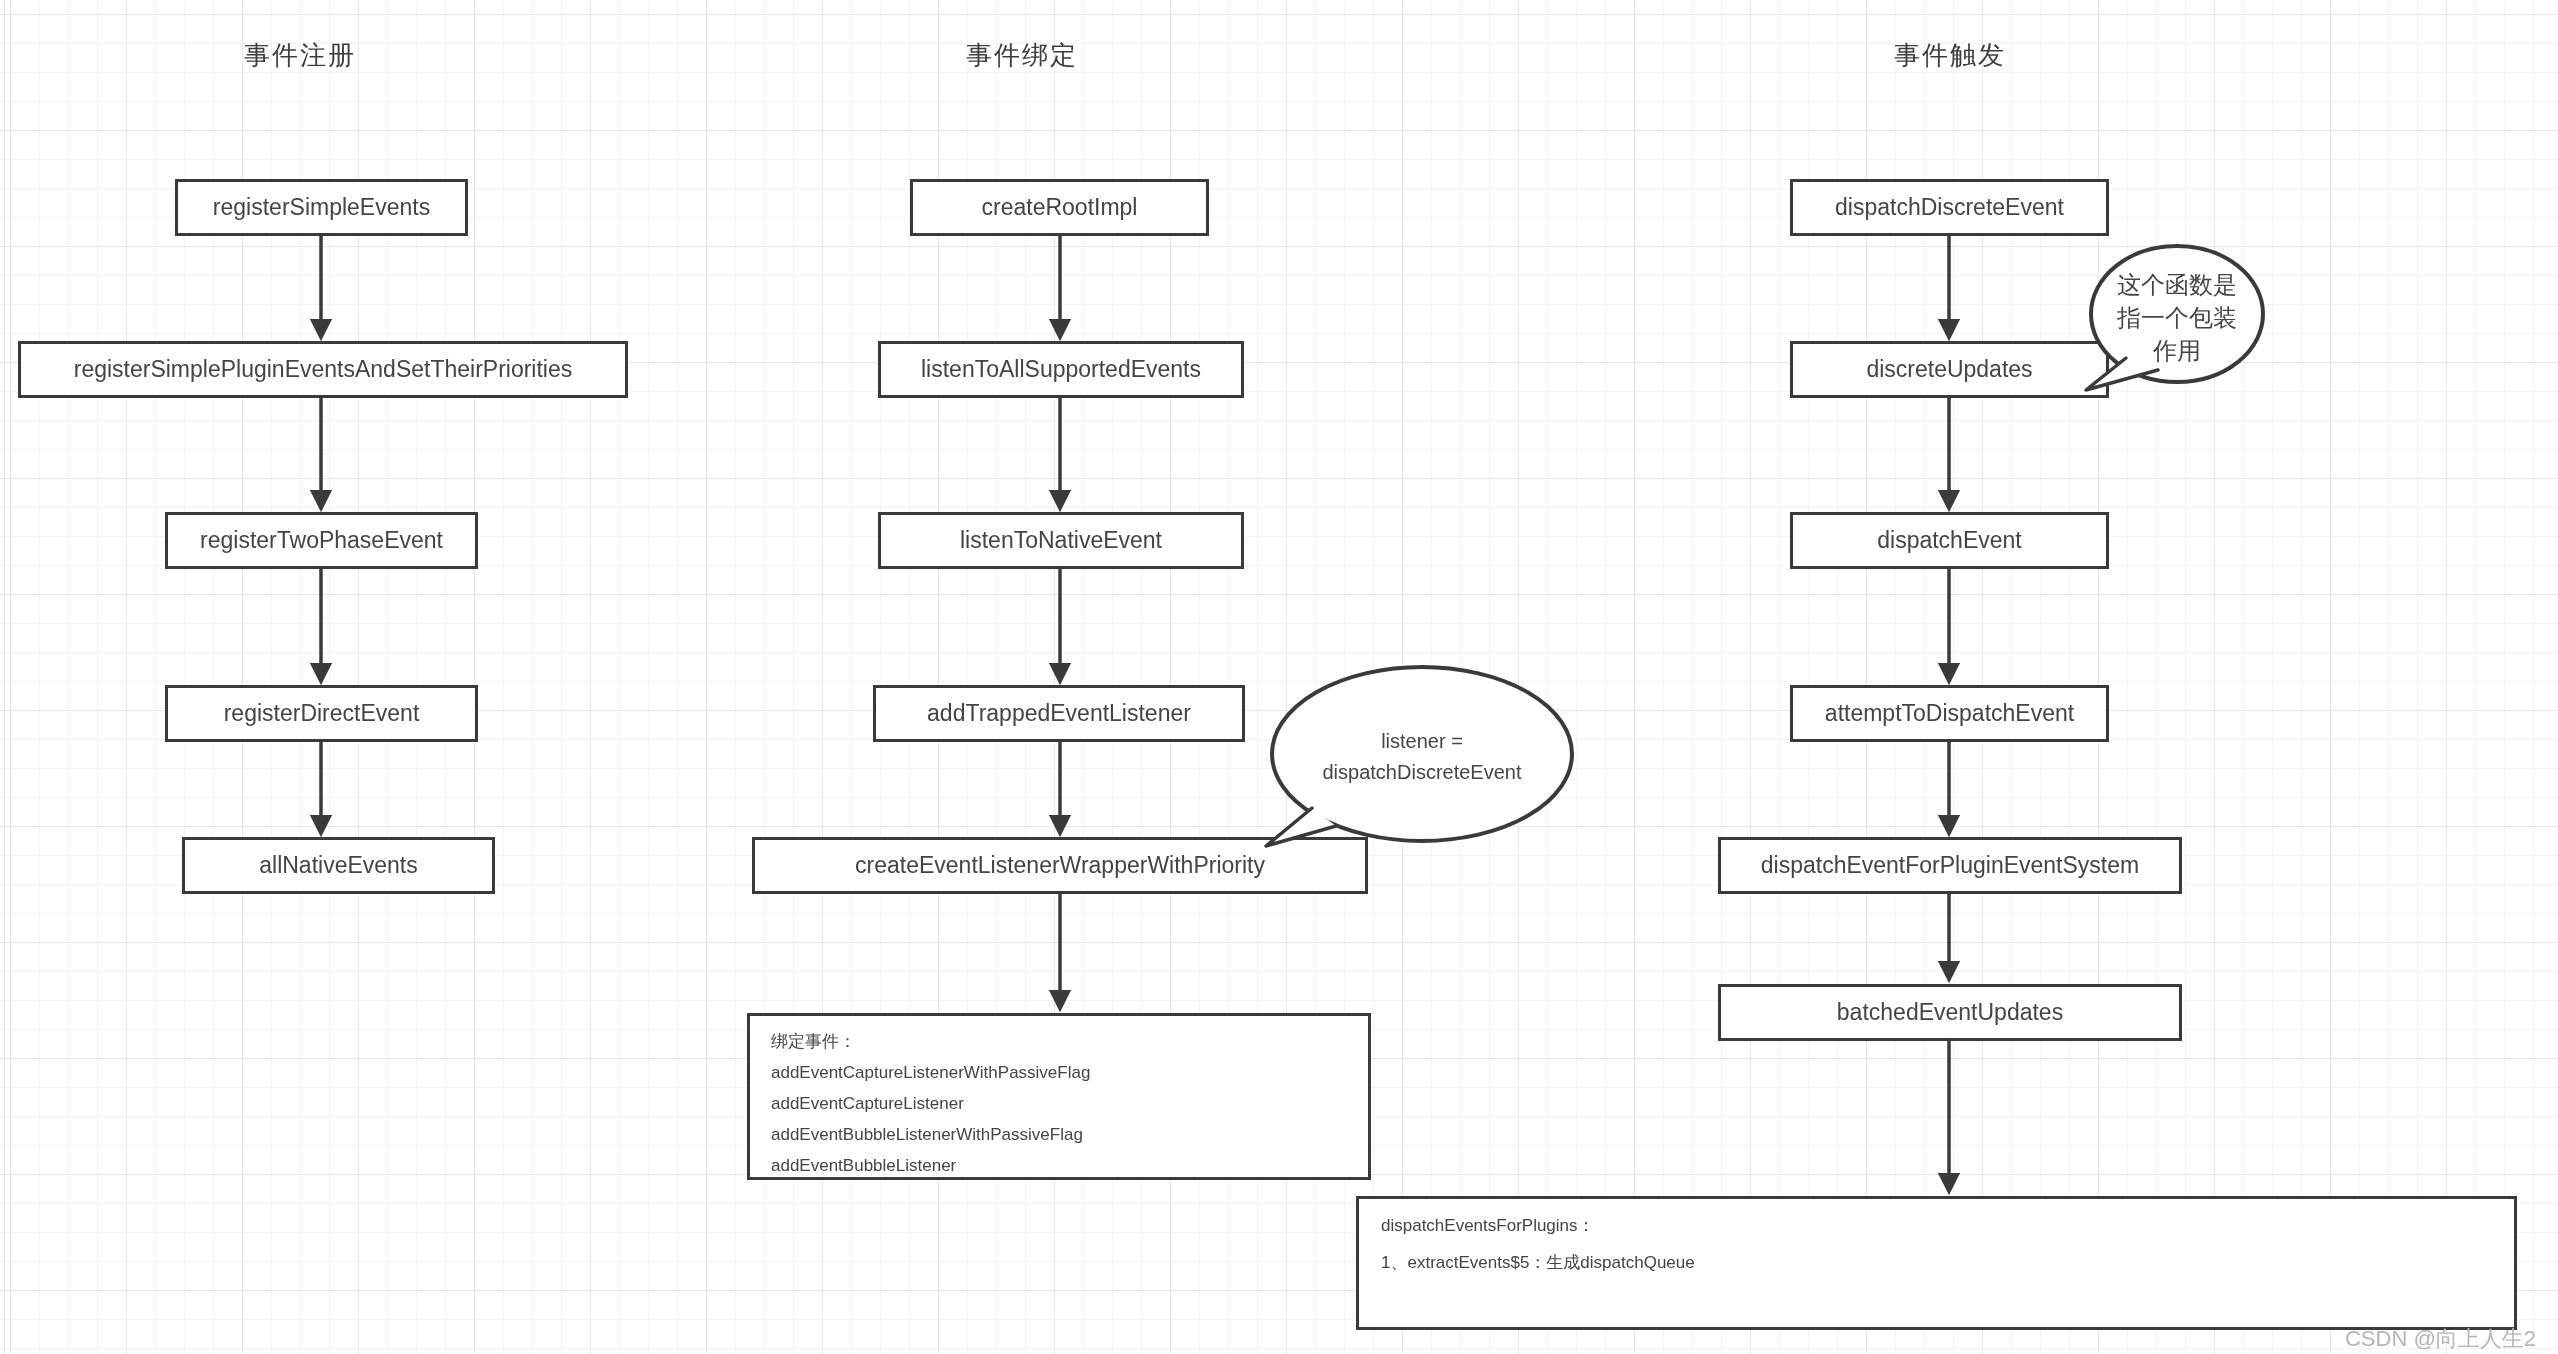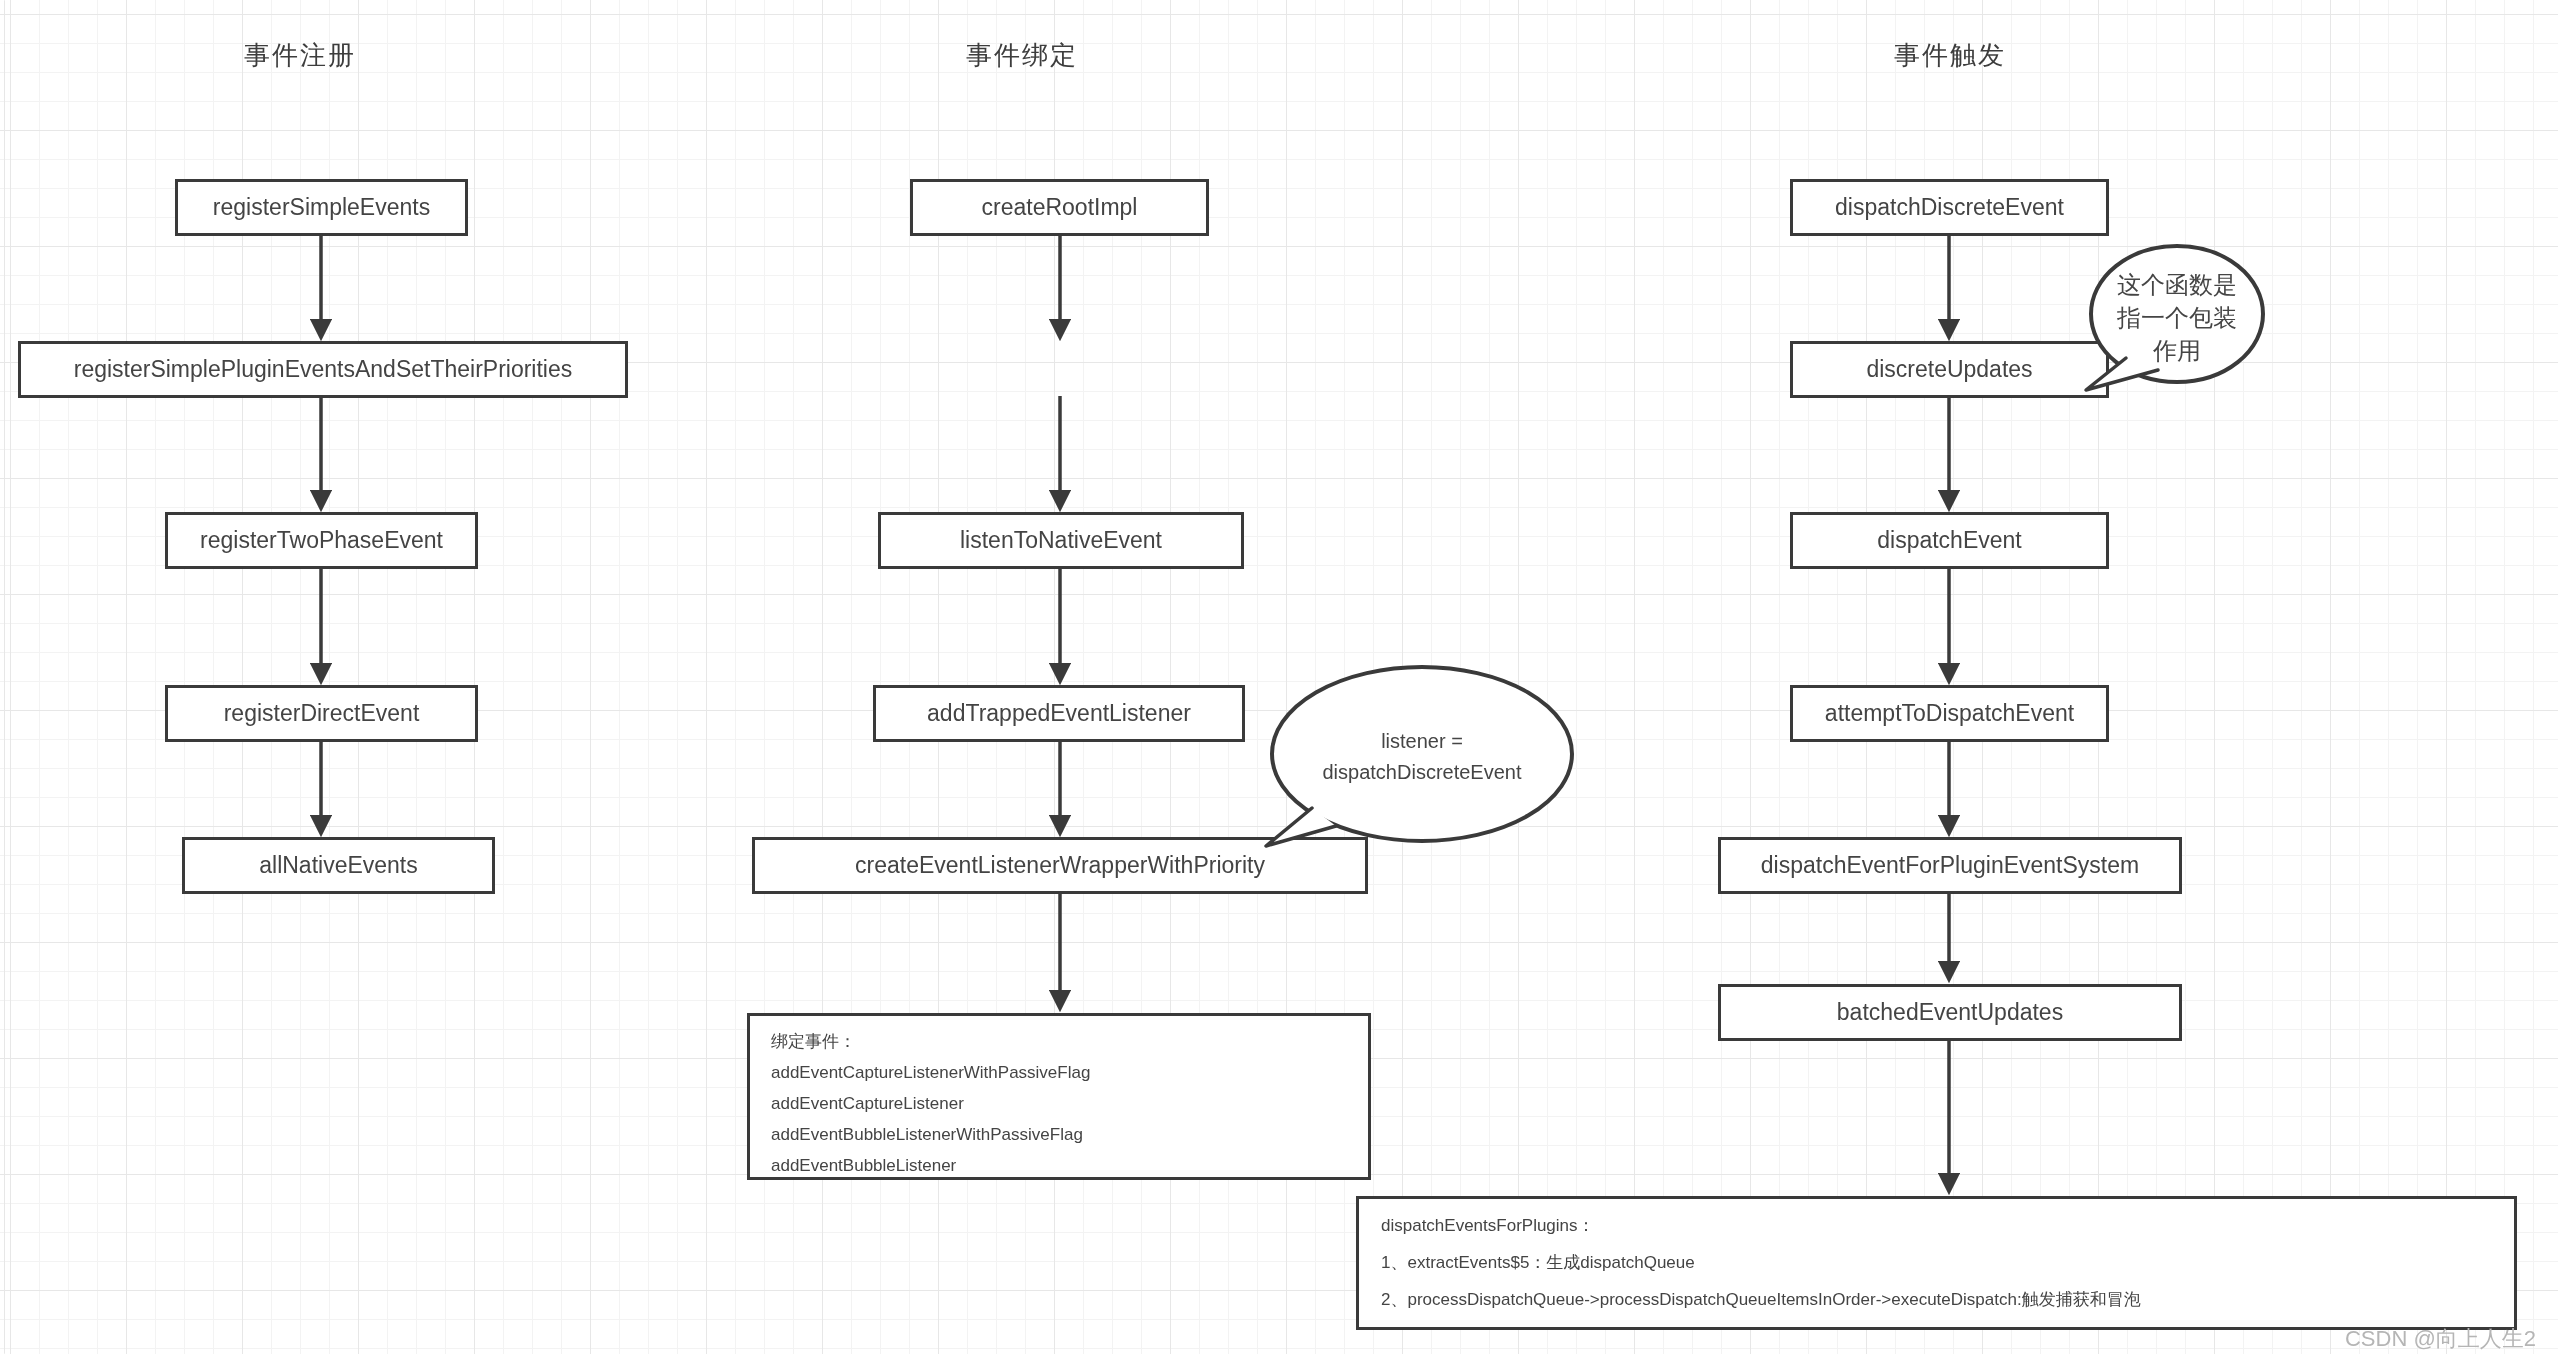--- a/index.html
+++ b/index.html
@@ -86,20 +86,21 @@
   <div class="col-title" style="left:1022px; top:38px;">事件绑定</div>
   <div class="col-title" style="left:1950px; top:38px;">事件触发</div>
 
   <div class="node" style="left:175px; top:179px; width:293px; height:57px;">registerSimpleEvents</div>
   <div class="node" style="left:18px; top:341px; width:610px; height:57px;">registerSimplePluginEventsAndSetTheirPriorities</div>
   <div class="node" style="left:165px; top:512px; width:313px; height:57px;">registerTwoPhaseEvent</div>
   <div class="node" style="left:165px; top:685px; width:313px; height:57px;">registerDirectEvent</div>
   <div class="node" style="left:182px; top:837px; width:313px; height:57px;">allNativeEvents</div>
 
   <div class="node" style="left:910px; top:179px; width:299px; height:57px;">createRootImpl</div>
+  <div class="node" style="left:878px; top:341px; width:366px; height:57px;">listenToAllSupportedEvents</div>
   <div class="node" style="left:878px; top:512px; width:366px; height:57px;">listenToNativeEvent</div>
   <div class="node" style="left:873px; top:685px; width:372px; height:57px;">addTrappedEventListener</div>
   <div class="node" style="left:752px; top:837px; width:616px; height:57px;">createEventListenerWrapperWithPriority</div>
 
   <div class="detail-box" style="left:747px; top:1013px; width:624px; height:167px; padding:10px 10px 0 21px; line-height:31px;">
     <p>绑定事件：</p>
     <p>addEventCaptureListenerWithPassiveFlag</p>
     <p>addEventCaptureListener</p>
     <p>addEventBubbleListenerWithPassiveFlag</p>
     <p>addEventBubbleListener</p>
@@ -108,21 +109,20 @@
   <div class="node" style="left:1790px; top:179px; width:319px; height:57px;">dispatchDiscreteEvent</div>
   <div class="node" style="left:1790px; top:341px; width:319px; height:57px;">discreteUpdates</div>
   <div class="node" style="left:1790px; top:512px; width:319px; height:57px;">dispatchEvent</div>
   <div class="node" style="left:1790px; top:685px; width:319px; height:57px;">attemptToDispatchEvent</div>
   <div class="node" style="left:1718px; top:837px; width:464px; height:57px;">dispatchEventForPluginEventSystem</div>
   <div class="node" style="left:1718px; top:984px; width:464px; height:57px;">batchedEventUpdates</div>
 
   <div class="detail-box" style="left:1356px; top:1196px; width:1161px; height:134px; padding:8px 8px 0 22px; line-height:37px;">
     <p>dispatchEventsForPlugins：</p>
     <p>1、extractEvents$5：生成dispatchQueue</p>
-    <p>2、processDispatchQueue-&gt;processDispatchQueueItemsInOrder-&gt;executeDispatch:触发捕获和冒泡</p>
   </div>
 
   <svg class="links" viewBox="0 0 2558 1354">
     <defs>
       <marker id="arrowhead" markerWidth="6.4" markerHeight="6.4" refX="5.2" refY="3.2" orient="auto">
         <path d="M0,0 L6.4,3.2 L0,6.4 Z" fill="#3a3a3a"></path>
       </marker>
     </defs>
     <g stroke="#3a3a3a" stroke-width="3.5" fill="none">
 

